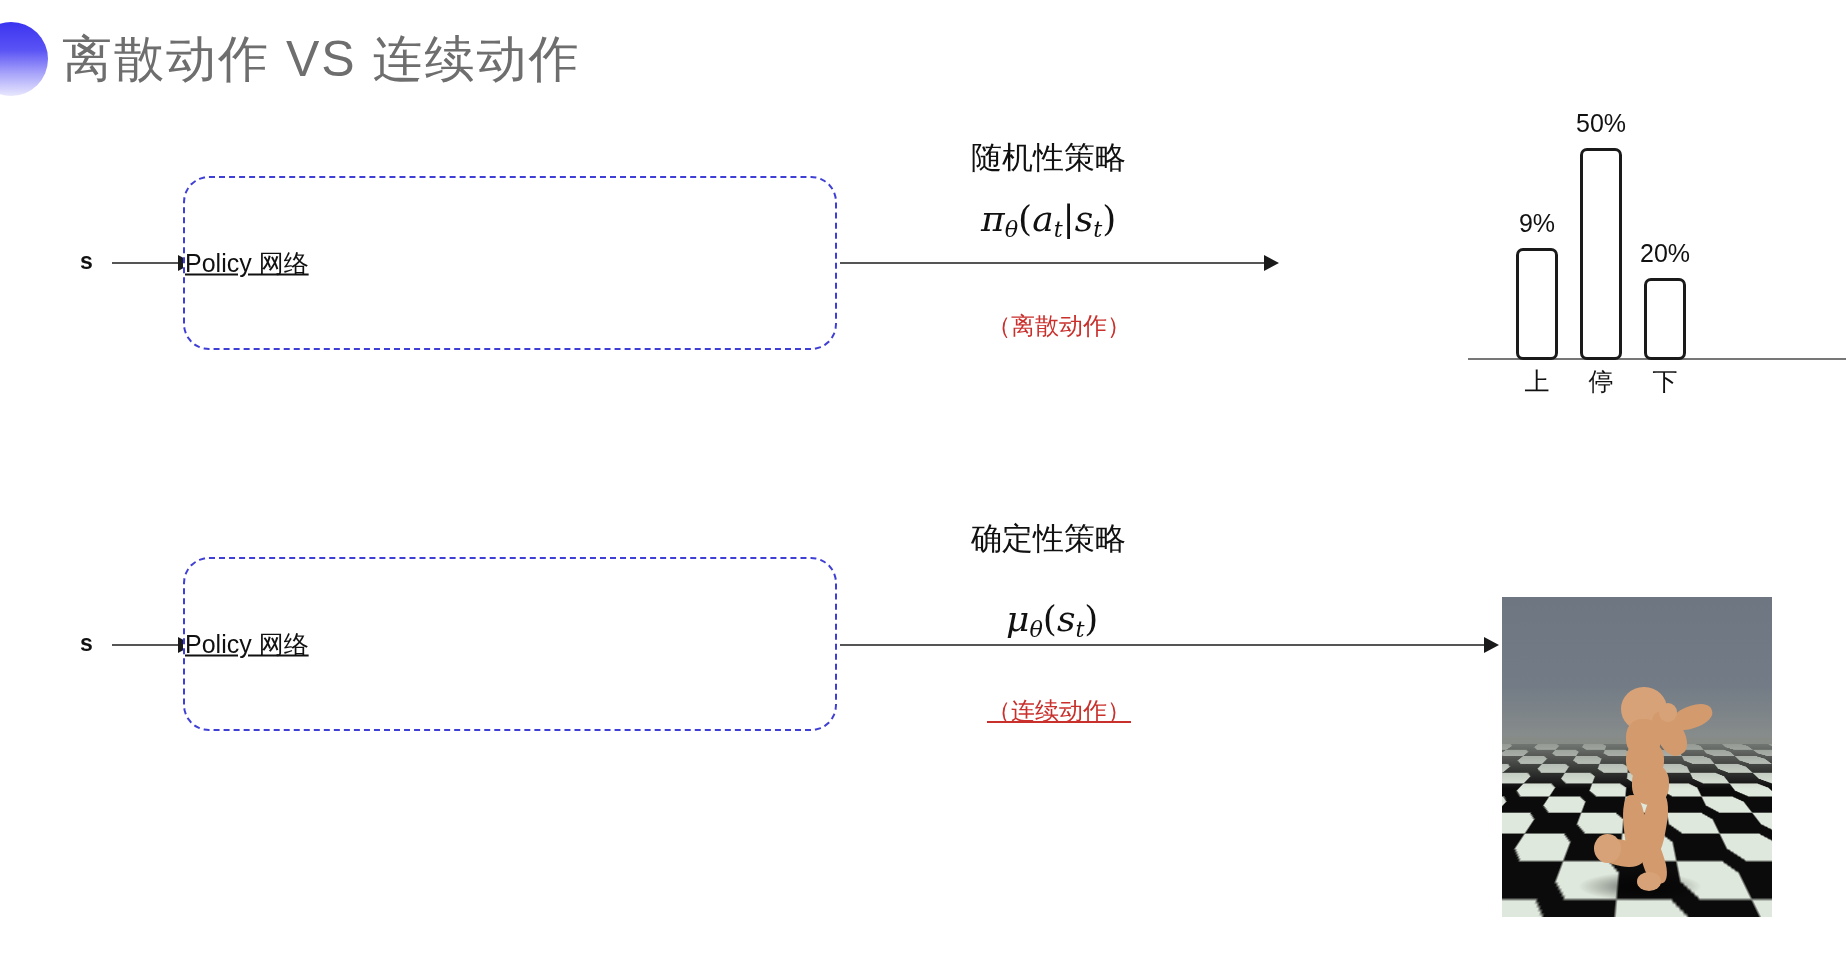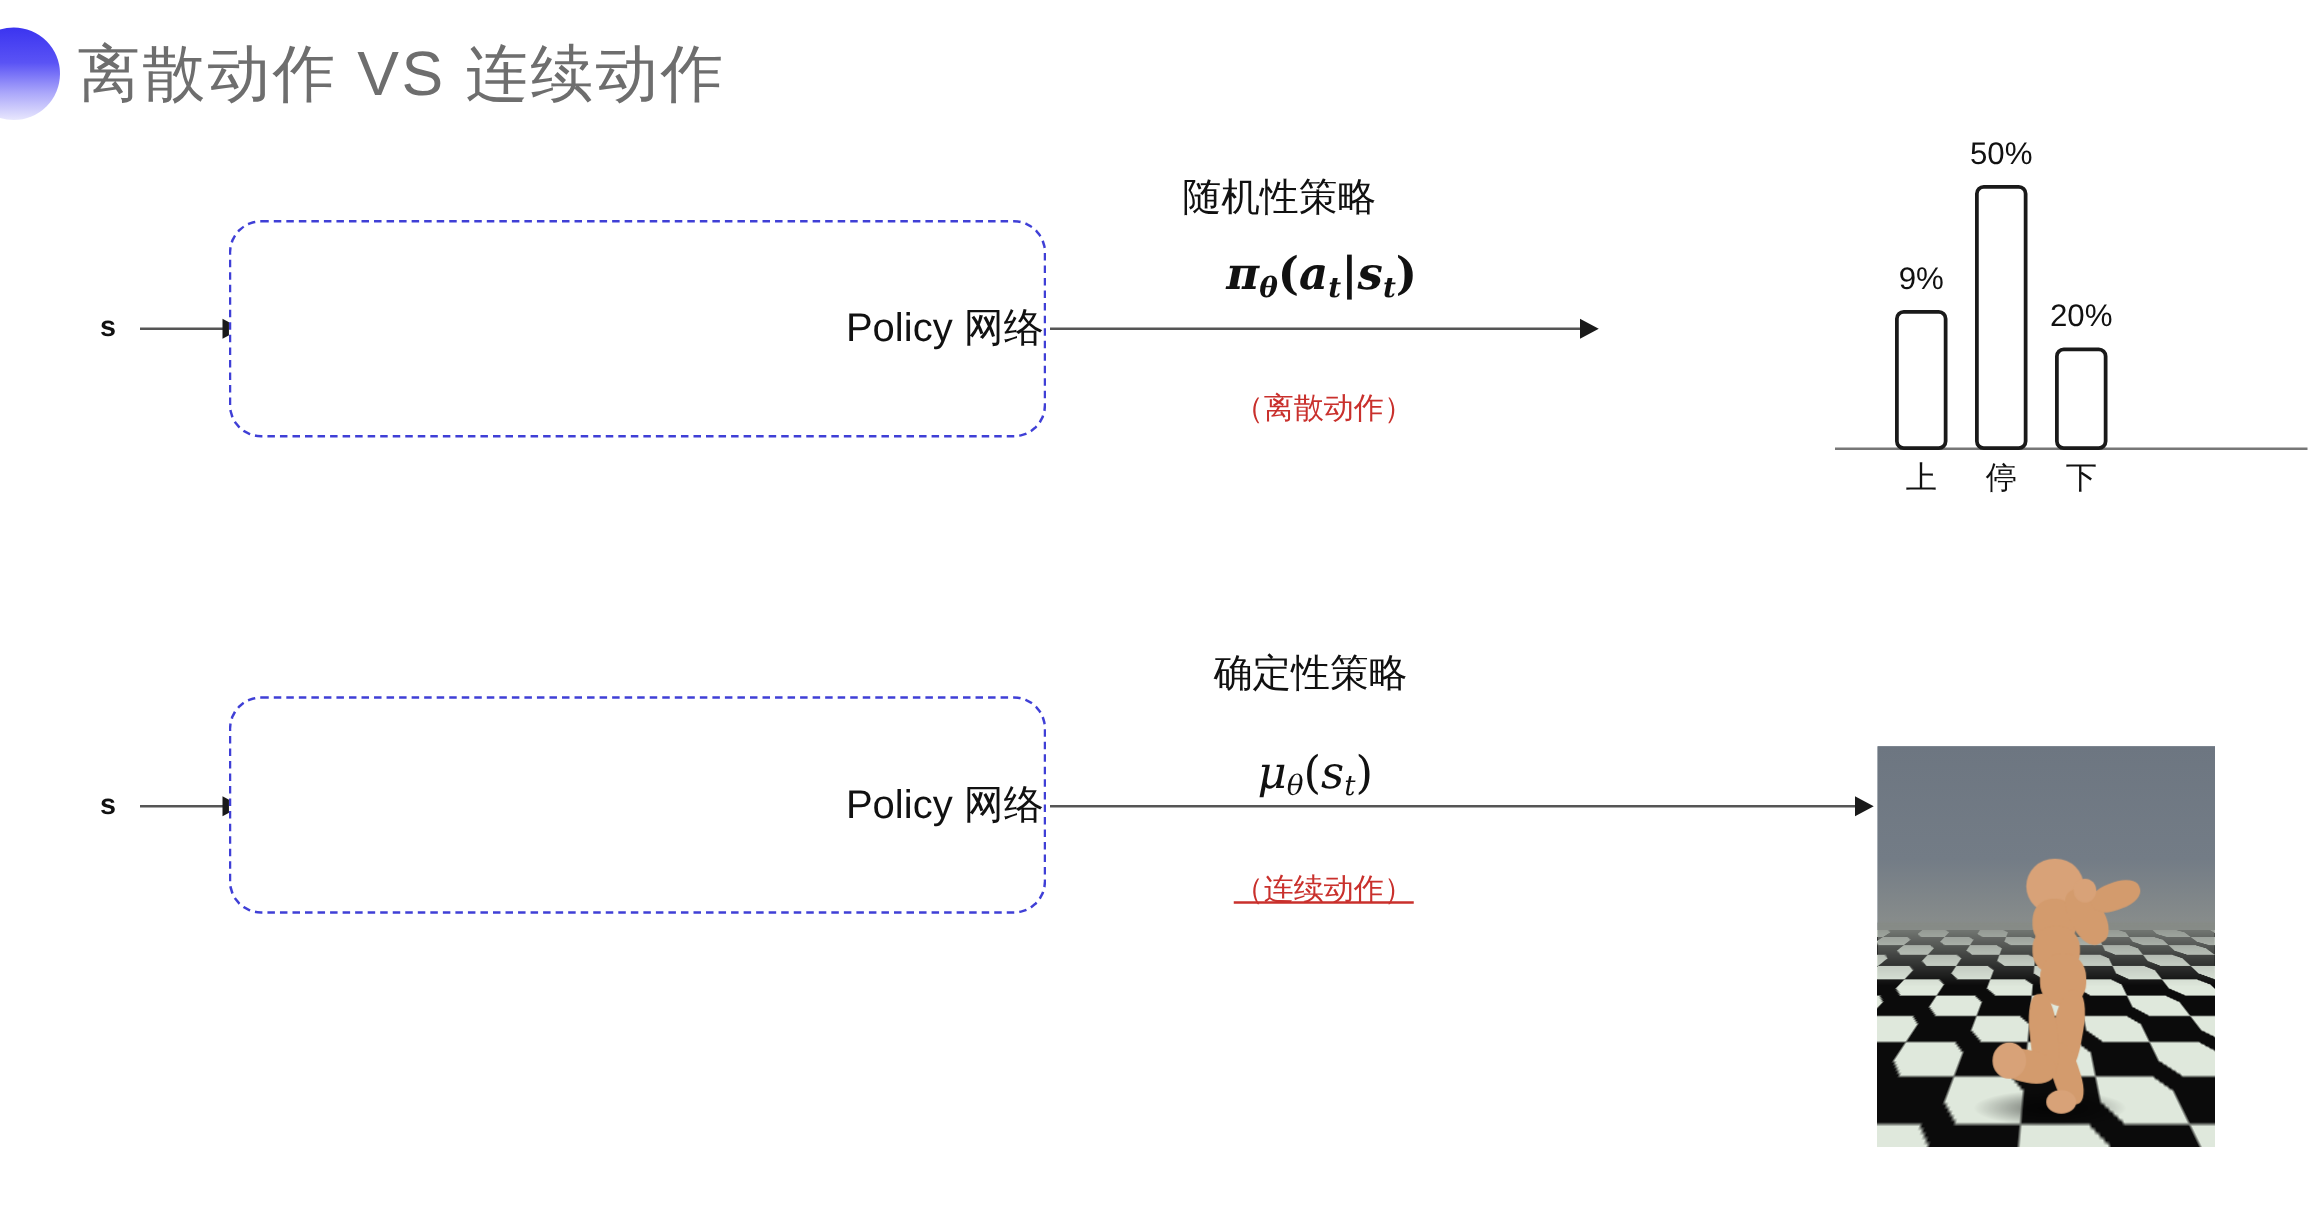--- a/index.html
+++ b/index.html
@@ -50,23 +50,24 @@
     border-radius: 26px;
     box-sizing: border-box;
     background: #ffffff;
   }
   .policy-box-label {
     position: absolute;
     left: 0;
     right: 0;
     top: 50%;
     transform: translateY(-50%);
-    text-align: right;
-    font-size: 32px;
-    color: #111;
+    text-align: left;
+    font-size: 25px;
+    color: #111;
+    text-decoration: underline;
   }
 
   .arrow-line {
     position: absolute;
     height: 2px;
     background: #555;
   }
   .arrow-head {
     position: absolute;
     width: 0;
@@ -226,23 +227,23 @@
 <div class="arrow-line" style="left:112px; top:262px; width:72px;"></div>
 <div class="arrow-head" style="left:178px; top:255px;"></div>
 
 <div class="policy-box" style="left:183px; top:176px; width:654px; height:174px;">
   <div class="policy-box-label">Policy 网络</div>
 </div>
 
 <div class="arrow-line" style="left:840px; top:262px; width:430px;"></div>
 <div class="arrow-head" style="left:1264px; top:255px;"></div>
 
-<div class="policy-name" style="left:946px; top:137px;text-align:center;">随机性策略</div>
-
-<div class="policy-formula" style="left:981px; top:198px;font-weight:bold;">
+<div class="policy-name" style="left:971px; top:137px;text-align:center;">随机性策略</div>
+
+<div class="policy-formula" style="left:981px; top:198px;">
   <span>π</span><span class="sub">θ</span><span class="paren">(</span><span>a</span><span class="sub">t</span><span class="paren">|</span><span>s</span><span class="sub">t</span><span class="paren">)</span>
 </div>
 
 <div class="action-note" style="left:987px; top:310px;">（离散动作）</div>
 
 <div id="bar-chart">
   <div id="bar-baseline"></div>
 
   <div class="bar-col" style="left:48px;">
     <div class="bar-value" style="bottom:122px;">9%</div>

